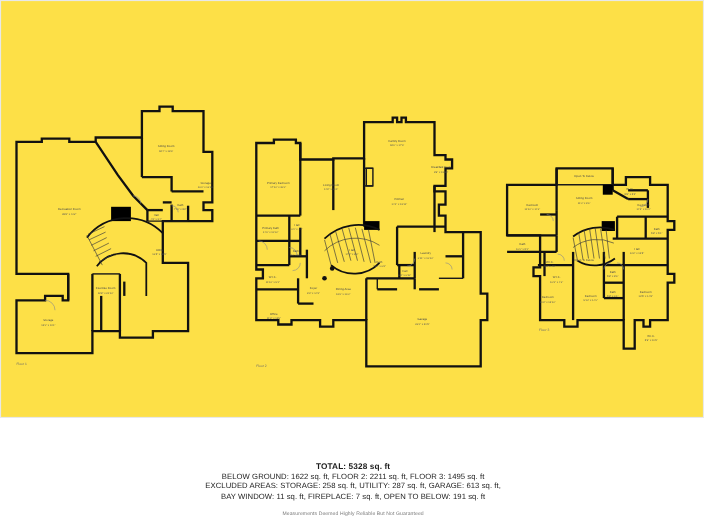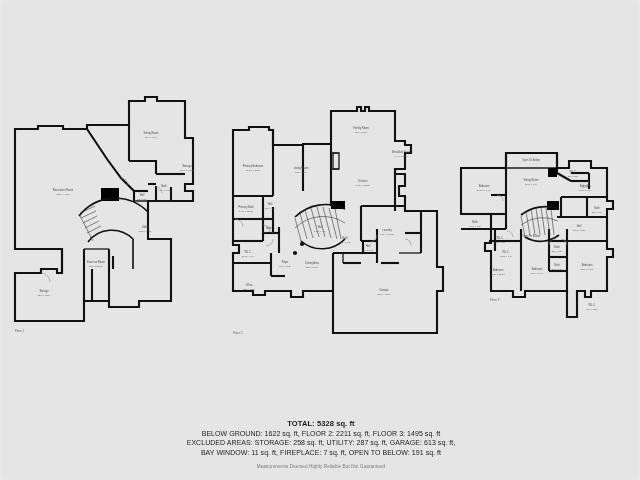--- a/index.html
+++ b/index.html
@@ -11,22 +11,22 @@
     width: 640px;
     height: 480px;
     font-family: "Liberation Sans", sans-serif;
     overflow: hidden;
     position: relative;
   }
   #sheet {
     position: absolute;
     left: 0; top: 0;
     width: 640px;
-    height: 480px;
-    background: #e5e5e5;
+    height: 380px;
+    background: #fde047;
     border: 1px solid #e8e8e8;
     box-sizing: border-box;
   }
   svg.plan {
     position: absolute;
     left: 0; top: 0;
     width: 640px;
     height: 480px;
     display: block;
   }

